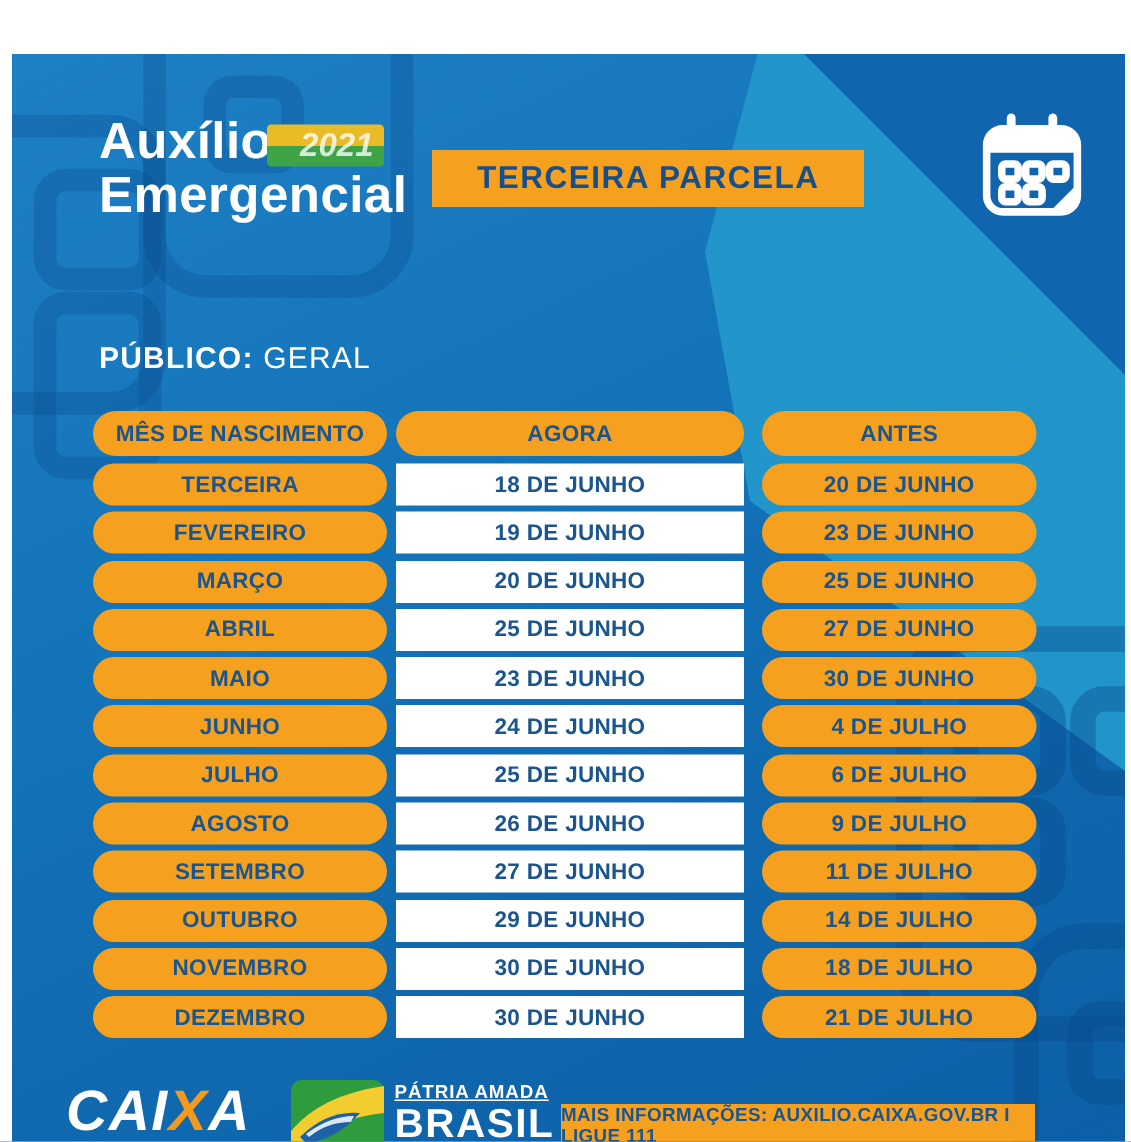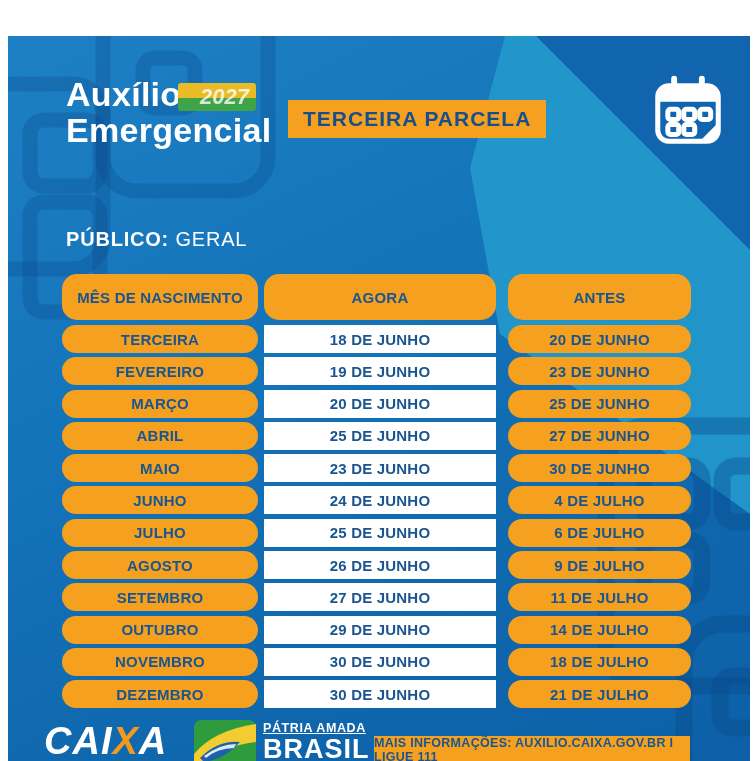--- a/index.html
+++ b/index.html
@@ -31,34 +31,34 @@
   .logo-block{position:absolute;left:58px;top:40px;color:#fff;font-weight:bold;
     font-size:34px;line-height:1.06;letter-spacing:.3px;}
   .year-badge{
     position:absolute;left:170px;top:47px;width:78px;height:28px;border-radius:3px;
     background:linear-gradient(180deg,#E9BC27 0%,#E9BC27 52%,#3FA448 52%,#3FA448 100%);
     color:rgba(255,255,255,.78);font-weight:bold;font-style:italic;font-size:22px;
     text-align:right;line-height:28px;padding-right:7px;box-sizing:border-box;
   }
   .installment-badge{
     position:absolute;left:280px;top:64px;background:#F5A11F;color:#174E8C;
-    font-weight:bold;font-size:21px;letter-spacing:1px;padding:7px 15px;
+    font-weight:bold;font-size:21px;letter-spacing:1px;padding:7px 30px;
   }
   .cal-icon{position:absolute;left:638px;top:33px;}
   
   .title-row{position:absolute;left:58px;top:144px;white-space:nowrap;}
   .title-prefix{color:#fff;font-weight:bold;font-size:31px;letter-spacing:.5px;vertical-align:middle;}
   .title-highlight{display:inline-block;background:#F5A11F;color:#1A5590;font-weight:bold;
     font-size:31px;letter-spacing:.5px;padding:3px 13px;margin-left:9px;vertical-align:middle;}
   .audience-row{position:absolute;left:58px;top:192px;color:#fff;font-size:20px;letter-spacing:.8px;}
   .audience-row .lbl{font-weight:bold;}
   
   .table{position:absolute;left:54px;top:238px;width:630px;}
   .trow{display:flex;align-items:stretch;margin-bottom:4.3px;height:28px;}
-  .trow.head{height:46px;margin-bottom:5px;}
+  .trow.head{height:30px;margin-bottom:5px;}
   .cell{display:flex;align-items:center;justify-content:center;
     color:#1A5590;font-weight:bold;font-size:15px;letter-spacing:.2px;box-sizing:border-box;}
   .cell-month{width:196px;margin-right:6px;}
   .cell-agora{width:232px;margin-right:12px;}
   .cell-antes{width:183px;}
   .pill{background:#F5A11F;border-radius:15px;}
   .white-cell{background:#ffffff;border-radius:0;}
   
   .caixa-logo{position:absolute;left:36px;top:686px;color:#fff;}
   .caixa-word{font-size:38px;font-weight:bold;font-style:italic;letter-spacing:1px;line-height:1;}
@@ -98,21 +98,21 @@
       <rect x="636" y="504" width="58" height="56" rx="14"></rect>
       <rect x="676" y="588" width="220" height="230" rx="40"></rect>
       <rect x="712" y="640" width="54" height="52" rx="13"></rect>
     </g>
   </svg>
 
   <div class="logo-block">
     <div>Auxílio</div>
     <div>Emergencial</div>
   </div>
-  <div class="year-badge">2027</div>
+  <div class="year-badge">2021</div>
   <div class="installment-badge">TERCEIRA PARCELA</div>
 
   <svg class="cal-icon" width="84" height="84" viewBox="0 0 100 100">
     <rect x="14" y="20" width="72" height="66" rx="13" fill="none" stroke="#ffffff" stroke-width="6"></rect>
     <path d="M14 33 q0-13 13-13 h46 q13 0 13 13 v6 H14 Z" fill="#ffffff"></path>
     <rect x="30" y="8" width="7" height="20" rx="3.5" fill="#ffffff"></rect>
     <rect x="63" y="8" width="7" height="20" rx="3.5" fill="#ffffff"></rect>
     <g fill="none" stroke="#ffffff" stroke-width="6">
       <rect x="26" y="48" width="13" height="12" rx="3"></rect>
       <rect x="45" y="48" width="13" height="12" rx="3"></rect>

